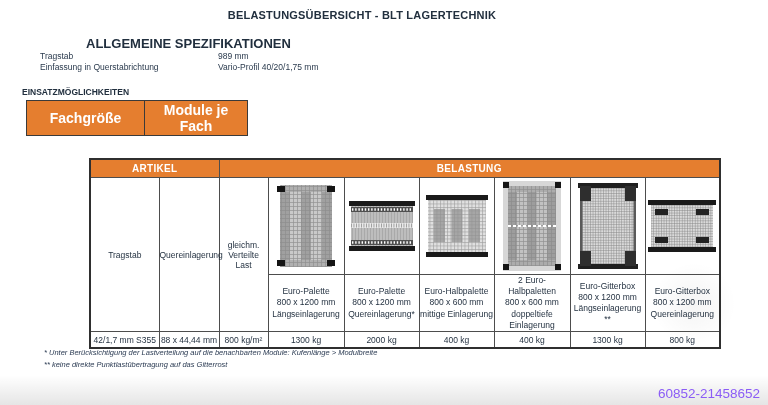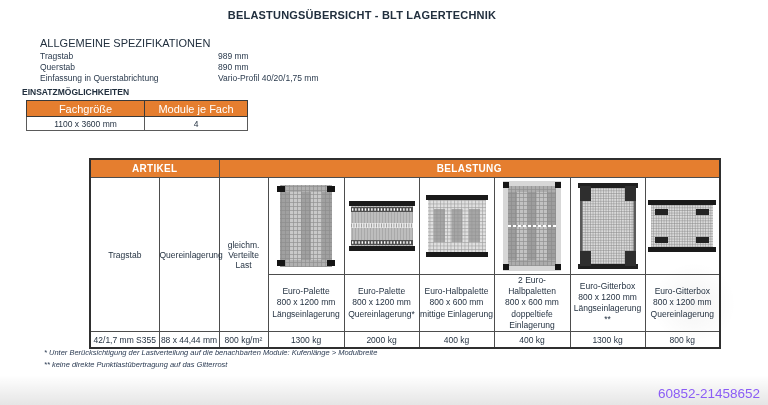--- a/index.html
+++ b/index.html
@@ -8,30 +8,30 @@
     background:#ffffff;
     font-family:"Liberation Sans", sans-serif;
     color:#2a3a4d;
   }
   .title{
     position:absolute;top:9px;left:0;width:724px;text-align:center;
     font-size:11px;font-weight:bold;color:#212f3e;letter-spacing:.2px;
   }
   
   .specs{position:absolute;left:40px;top:38px;font-size:8.5px;line-height:11px;}
-  .specs .h{font-weight:normal;color:#212f3e;margin-bottom:2px;font-size:11px;}
+  .specs .h{font-weight:bold;color:#212f3e;margin-bottom:2px;font-size:13px;margin-left:46px;}
   .spec-row{display:grid;grid-template-columns:178px auto;}
   
   .einsatz{position:absolute;left:22px;top:87px;font-size:8.5px;}
   .einsatz .h{font-weight:bold;color:#212f3e;margin-bottom:3px;font-size:8.5px;}
   table{border-collapse:collapse;}
   .einsatz table{margin-left:4px;width:221px;table-layout:fixed;border:1px solid #3a3a3a;}
   .einsatz th{
-    background:#E57E2F;color:#fff;font-weight:normal;height:13px;
-    border:1px solid #3a3a3a;font-size:11px;
+    background:#E57E2F;color:#fff;font-weight:bold;height:13px;
+    border:1px solid #3a3a3a;font-size:14px;
   }
   .einsatz td{
     border:1px solid #5a5a5a;text-align:center;height:11px;color:#1f2d3d;
   }
   
   .main-table{
     position:absolute;left:89px;top:158px;width:630px;table-layout:fixed;
     border:2px solid #2f2f2f;font-size:8.5px;color:#1f2d3d;background:#fff;
   }
   .main-table th,.main-table td{border:1px solid #4d4d4d;padding:0;}
@@ -68,46 +68,38 @@
 </head>
 <body>
 
 <div class="title">BELASTUNGSÜBERSICHT - BLT LAGERTECHNIK</div>
 
 <div class="specs">
   <div class="h">ALLGEMEINE SPEZIFIKATIONEN</div>
   <div class="spec-row">
     <span>Tragstab</span>
     <span>989 mm</span>
-  </div>
-  <div class="spec-row">
-    <span>Querstab</span>
-    <span>890 mm</span>
   </div>
   <div class="spec-row">
     <span>Einfassung in Querstabrichtung</span>
     <span>Vario-Profil 40/20/1,75 mm</span>
   </div>
 </div>
 
 <div class="einsatz">
   <div class="h">EINSATZMÖGLICHKEITEN</div>
   <table>
     <colgroup>
         <col style="width:118px">
         <col style="width:103px">
       </colgroup>
     <tbody>
         <tr>
       <th>Fachgröße</th>
       <th>Module je Fach</th>
-    </tr>
-    <tr>
-      <td>1100 x 3600 mm</td>
-      <td>4</td>
     </tr>
   </tbody>
     </table>
 </div>
 
 <table class="main-table">
   <colgroup>
     <col style="width:69px">
       <col style="width:60px">
       <col style="width:49px">

